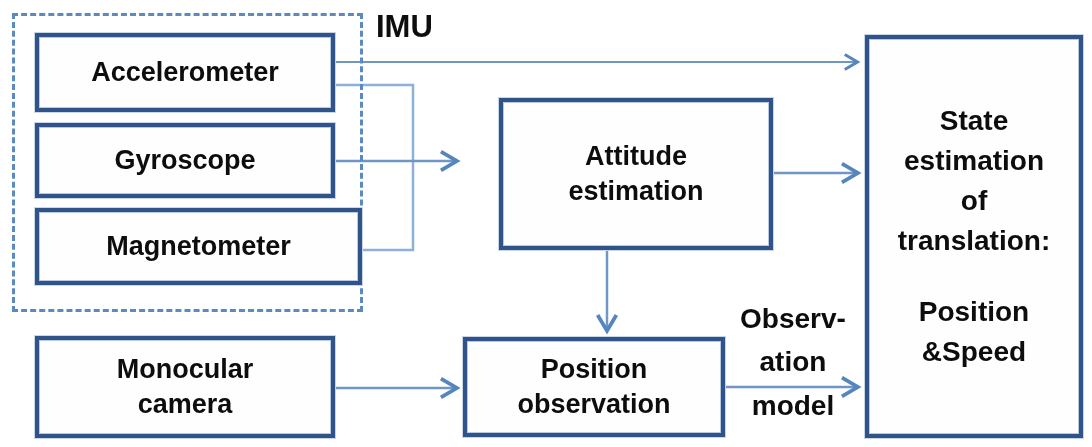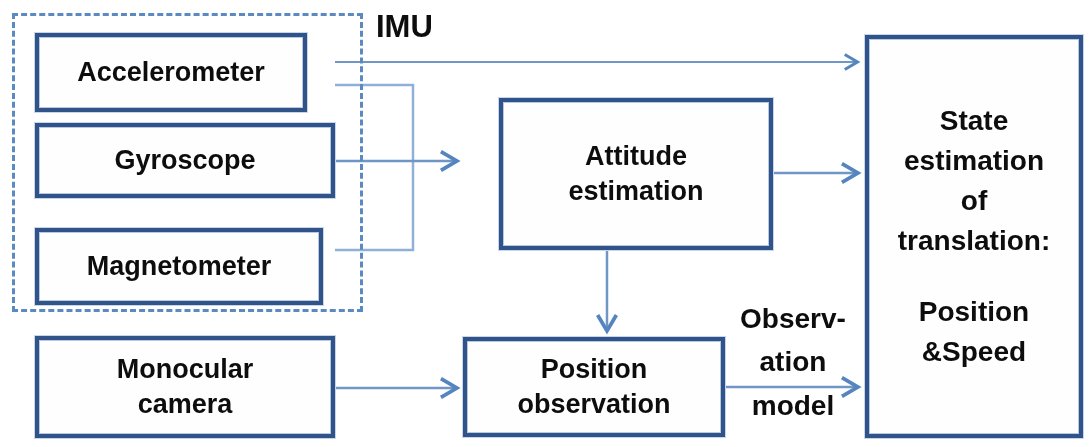--- a/index.html
+++ b/index.html
@@ -26,23 +26,23 @@
     line-height:1.3;
   }
   .node .lbl{white-space:pre-line;}
   #imu-group{
     position:absolute;
     box-sizing:border-box;
     left:12px;top:13px;width:351px;height:299px;
     border:3px dashed #5b8ac3;
     background:transparent;
   }
-  #accel{left:35px;top:33px;width:272px;height:79px;}
+  #accel{left:35px;top:33px;width:300px;height:79px;}
   #gyro{left:35px;top:123px;width:300px;height:75px;}
-  #magneto{left:35px;top:208px;width:288px;height:77px;margin-top:20px;}
+  #magneto{left:35px;top:208px;width:327px;height:77px;}
   #mono{left:35px;top:336px;width:300px;height:102px;}
   #attitude{left:463px;top:98px;width:274px;height:152px;margin-left:36px;}
   #posobs{left:463px;top:337px;width:262px;height:100px;}
   #state{
     left:865px;top:35px;width:218px;height:403px;
     flex-direction:column;gap:32px;
     font-size:28px;line-height:1.42;
   }
   .floating-label{
     position:absolute;

